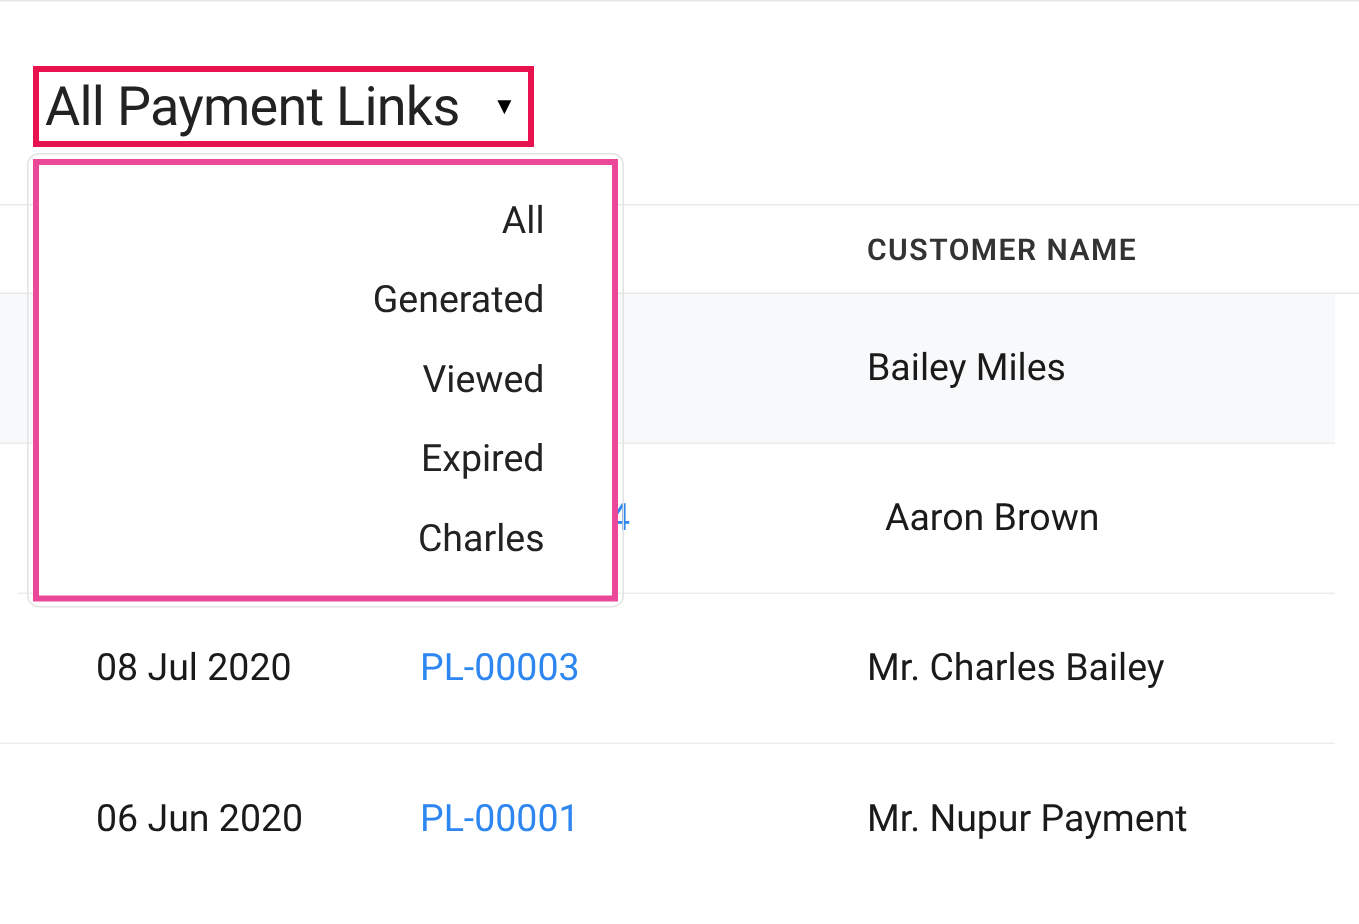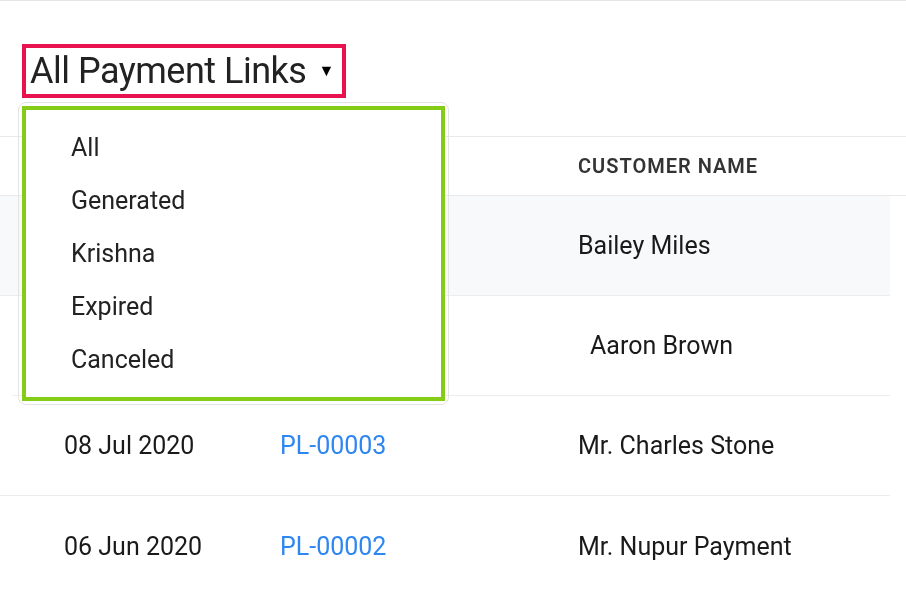--- a/index.html
+++ b/index.html
@@ -17,44 +17,45 @@
       top: 0; left: 0; right: 0;
       height: 1px;
       background: #e6e6e6;
     }
     .filter-dropdown {
       position: absolute;
       top: 44px;
       left: 22px;
       display: flex;
       align-items: center;
-      gap: 12px;
+      gap: 22px;
       padding: 2px 8px 2px 4px;
       border: 4px solid #e8124f;
       cursor: pointer;
     }
     .filter-dropdown-label {
       font-size: 36px;
       font-weight: 400;
       color: #222;
       letter-spacing: -0.5px;
     }
     .filter-dropdown .caret {
       font-size: 16px;
       color: #000;
       line-height: 1;
     }
     .dropdown-panel {
       position: absolute;
       top: 106px;
       left: 22px;
-      width: 423px;
+      width: 390px;
       background: #fff;
-      border: 4px solid #84cc16;
+      border: 4px solid #ec4899;
       z-index: 10;
+      text-align: right;
     }
     .dropdown-panel-inner {
       border: 1px solid rgba(0,0,0,0);
       border-radius: 4px;
       padding: 10px 0;
     }
     .dropdown-item {
       padding: 12px 44px;
       font-size: 25px;
       color: #222;
@@ -112,23 +113,23 @@
 
 <div class="filter-dropdown">
   <span class="filter-dropdown-label">All Payment Links</span>
   <span class="caret">▼</span>
 </div>
 
 <div class="dropdown-panel">
   <div class="dropdown-panel-inner">
     <div class="dropdown-item">All</div>
     <div class="dropdown-item">Generated</div>
-    <div class="dropdown-item">Krishna</div>
+    <div class="dropdown-item">Viewed</div>
     <div class="dropdown-item">Expired</div>
-    <div class="dropdown-item">Canceled</div>
+    <div class="dropdown-item">Charles</div>
   </div>
 </div>
 
 <div class="header-row">
   <div class="col-date"></div>
   <div class="col-ref"><span class="header-text" textcontent="REFERENCE#">REFERENCE#</span></div>
   <div class="col-cust"><span class="header-text">CUSTOMER NAME</span></div>
 </div>
 
 <div class="data-row row1">
@@ -139,20 +140,20 @@
 
 <div class="data-row row2">
   <div class="col-date"><span class="cell"></span></div>
   <div class="col-ref"><span class="cell link" style="margin-left:100px;">04</span></div>
   <div class="col-cust"><span class="cell">Aaron Brown</span></div>
 </div>
 
 <div class="data-row row3">
   <div class="col-date"><span class="cell">08 Jul 2020</span></div>
   <div class="col-ref"><span class="cell link">PL-00003</span></div>
-  <div class="col-cust"><span class="cell">Mr. Charles Stone</span></div>
+  <div class="col-cust"><span class="cell">Mr. Charles Bailey</span></div>
 </div>
 
 <div class="data-row row4">
   <div class="col-date"><span class="cell">06 Jun 2020</span></div>
-  <div class="col-ref"><span class="cell link">PL-00002</span></div>
+  <div class="col-ref"><span class="cell link">PL-00001</span></div>
   <div class="col-cust"><span class="cell">Mr. Nupur Payment</span></div>
 </div>
 
 </body></html>

